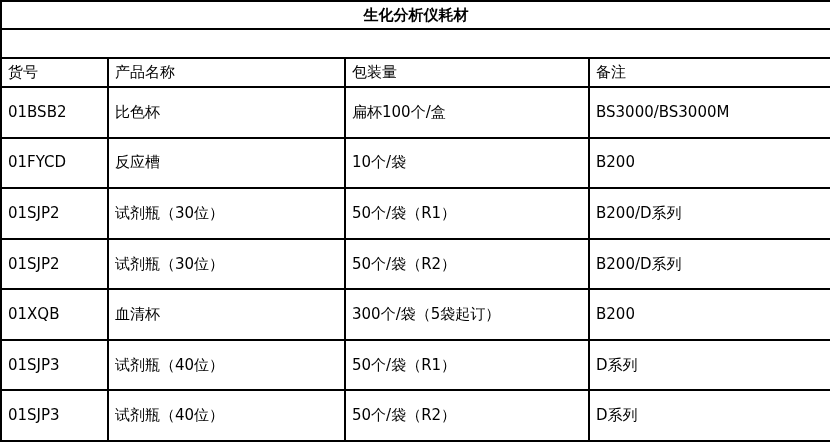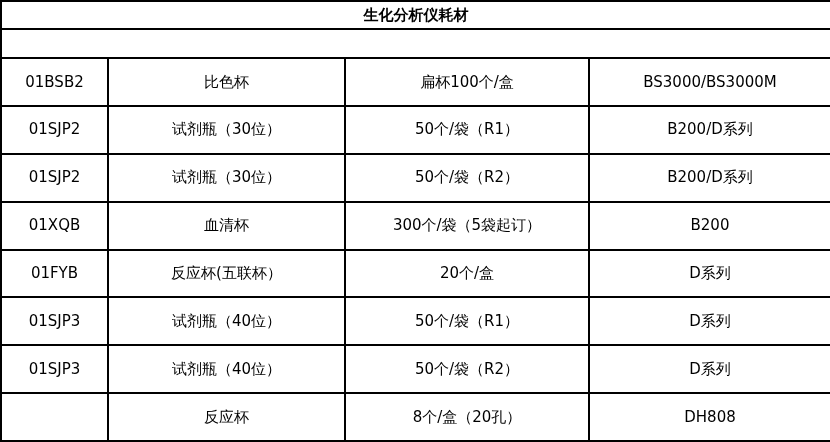--- a/index.html
+++ b/index.html
@@ -32,83 +32,83 @@
   }
   tr.title-row { height: 28px; }
   tr.title-row td {
     text-align: center;
     font-weight: bold;
     font-size: 15px;
   }
   tr.spacer-row { height: 29px; }
   tr.header-row { height: 29px; }
   tr.header-row td { font-weight: normal; text-align: left; }
-  tr.data-row td { text-align: center; }
+  tr.data-row td { text-align: left; }
 </style>
 </head>
 <body>
 
 <div class="page">
   <table class="consumables">
     <colgroup>
       <col style="width:107px">
       <col style="width:237px">
       <col style="width:244px">
       <col style="width:242px">
     </colgroup>
     <tbody>
       <tr class="title-row">
         <td colspan="4">生化分析仪耗材</td>
       </tr>
       <tr class="spacer-row">
         <td colspan="4"></td>
       </tr>
+      <tr class="header-row">
+        <td>货号</td>
+        <td>产品名称</td>
+        <td>包装量</td>
+        <td>备注</td>
+      </tr>
       <tr class="data-row">
         <td>01BSB2</td>
         <td>比色杯</td>
         <td>扁杯100个/盒</td>
         <td>BS3000/BS3000M</td>
+      </tr>
+      <tr class="data-row">
+        <td>01FYCD</td>
+        <td>反应槽</td>
+        <td>10个/袋</td>
+        <td>B200</td>
       </tr>
       <tr class="data-row">
         <td>01SJP2</td>
         <td>试剂瓶（30位）</td>
         <td>50个/袋（R1）</td>
         <td>B200/D系列</td>
       </tr>
       <tr class="data-row">
         <td>01SJP2</td>
         <td>试剂瓶（30位）</td>
         <td>50个/袋（R2）</td>
         <td>B200/D系列</td>
       </tr>
       <tr class="data-row">
         <td>01XQB</td>
         <td>血清杯</td>
         <td>300个/袋（5袋起订）</td>
         <td>B200</td>
       </tr>
       <tr class="data-row">
-        <td>01FYB</td>
-        <td>反应杯(五联杯）</td>
-        <td>20个/盒</td>
-        <td>D系列</td>
-      </tr>
-      <tr class="data-row">
         <td>01SJP3</td>
         <td>试剂瓶（40位）</td>
         <td>50个/袋（R1）</td>
         <td>D系列</td>
       </tr>
       <tr class="data-row">
         <td>01SJP3</td>
         <td>试剂瓶（40位）</td>
         <td>50个/袋（R2）</td>
         <td>D系列</td>
       </tr>
-      <tr class="data-row">
-        <td></td>
-        <td>反应杯</td>
-        <td>8个/盒（20孔）</td>
-        <td>DH808</td>
-      </tr>
     </tbody>
   </table>
 </div>
 
 </body></html>

